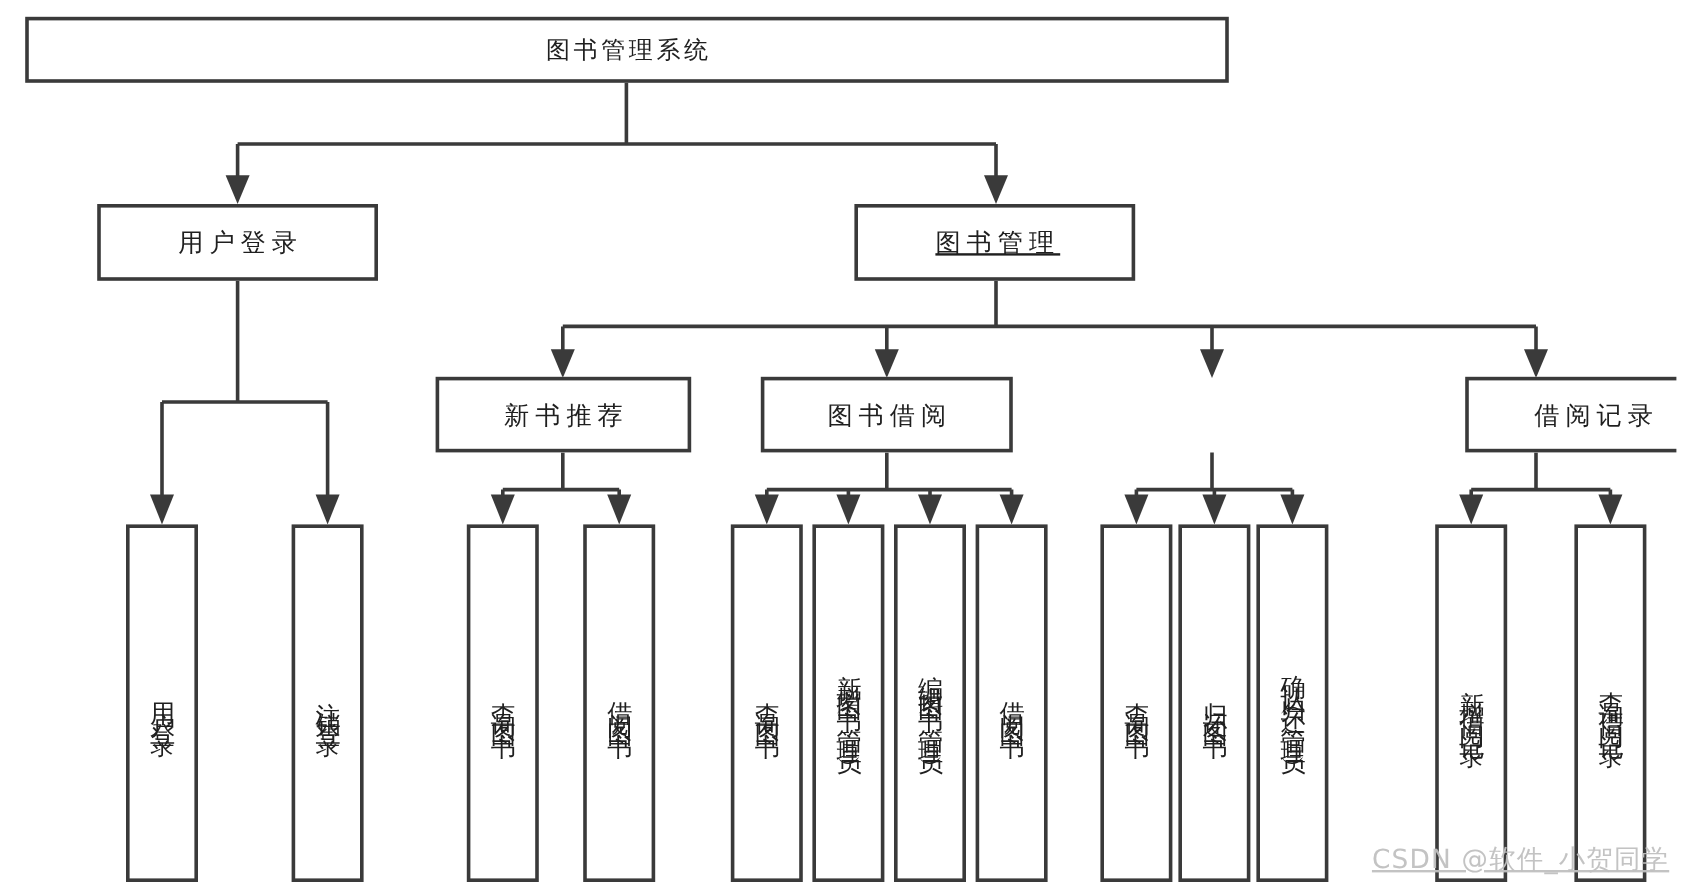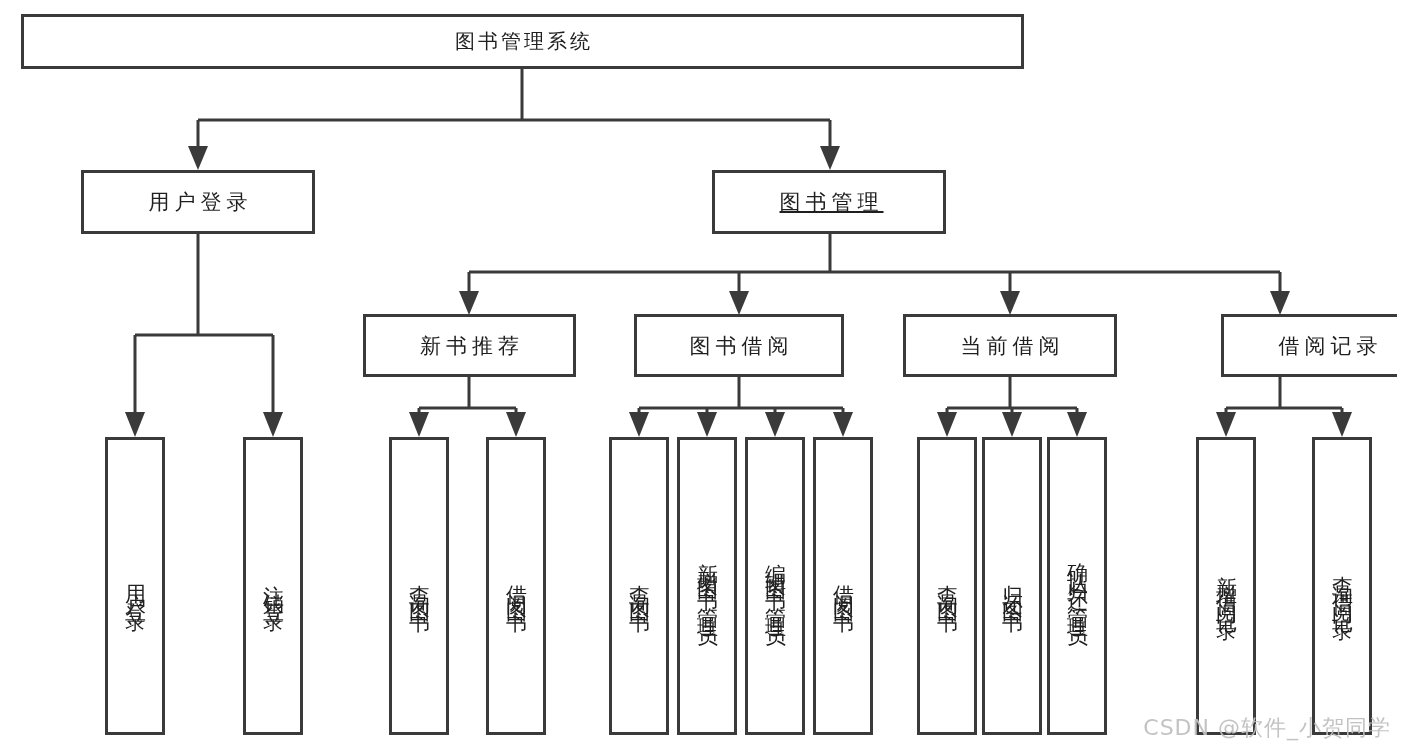--- a/index.html
+++ b/index.html
@@ -12,22 +12,22 @@
     position:absolute;box-sizing:border-box;border:3px solid #3a3a3a;background:#ffffff;
     display:flex;align-items:center;justify-content:center;z-index:2;
   }
   .node .hlabel{font-size:21px;letter-spacing:5px;text-indent:5px;white-space:nowrap;}
   .node .rootlabel{font-size:20px;letter-spacing:3px;text-indent:3px;white-space:nowrap;}
   .leaf .vlabel{
     writing-mode:vertical-rl;text-orientation:mixed;
     font-size:21px;letter-spacing:9px;line-height:1.0;max-height:288px;
   }
   .watermark{
-    position:absolute;right:6px;bottom:4px;z-index:6;
-    font-size:22px;letter-spacing:1px;color:rgba(192,192,192,0.95);white-space:nowrap;
+    position:absolute;right:6px;bottom:16px;z-index:6;
+    font-size:22px;letter-spacing:1px;color:rgba(192,192,192,0.95);white-space:nowrap;text-decoration:underline;
   }
 </style>
 </head>
 <body>
 
 <div class="canvas">
 
   <svg class="connectors" width="1405" height="747" viewBox="0 0 1405 747" xmlns="http://www.w3.org/2000/svg">
     <g stroke="#3a3a3a" stroke-width="3" fill="none">
 
@@ -78,23 +78,20 @@
   <div class="node" style="left:712px;top:170px;width:234px;height:64px;text-decoration:underline;">
     <span class="hlabel">图书管理</span>
   </div>
 
   <div class="node" style="left:363px;top:314px;width:213px;height:63px;">
     <span class="hlabel">新书推荐</span>
   </div>
   <div class="node" style="left:634px;top:314px;width:210px;height:63px;">
     <span class="hlabel">图书借阅</span>
   </div>
-  <div class="node" style="left:903px;top:314px;width:214px;height:63px;">
-    <span class="hlabel">当前借阅</span>
-  </div>
   <div class="node" style="left:1221px;top:314px;width:214px;height:63px;">
     <span class="hlabel">借阅记录</span>
   </div>
 
   <div class="node leaf" style="left:105px;top:437px;width:60px;height:298px;">
     <span class="vlabel">用户登录</span>
   </div>
   <div class="node leaf" style="left:243px;top:437px;width:60px;height:298px;">
     <span class="vlabel">注销登录</span>
   </div>

